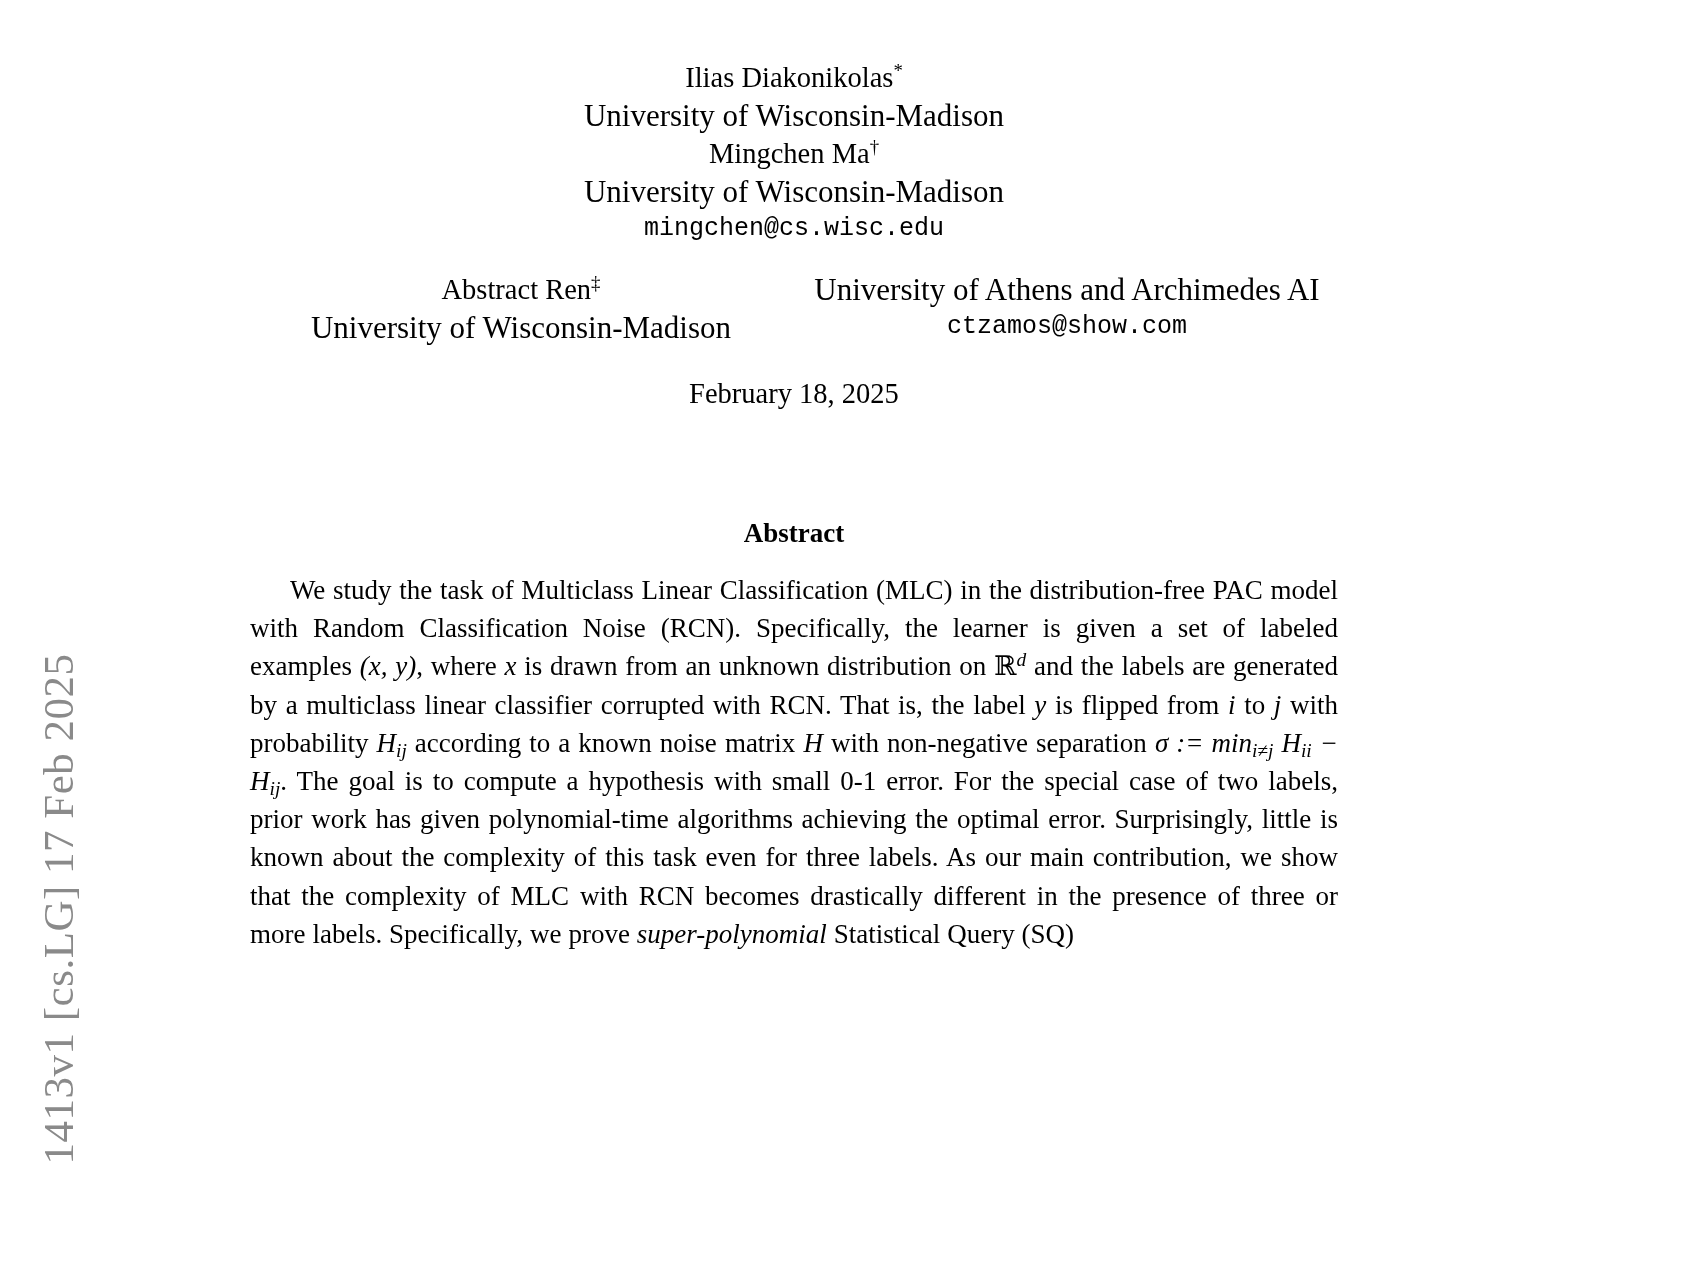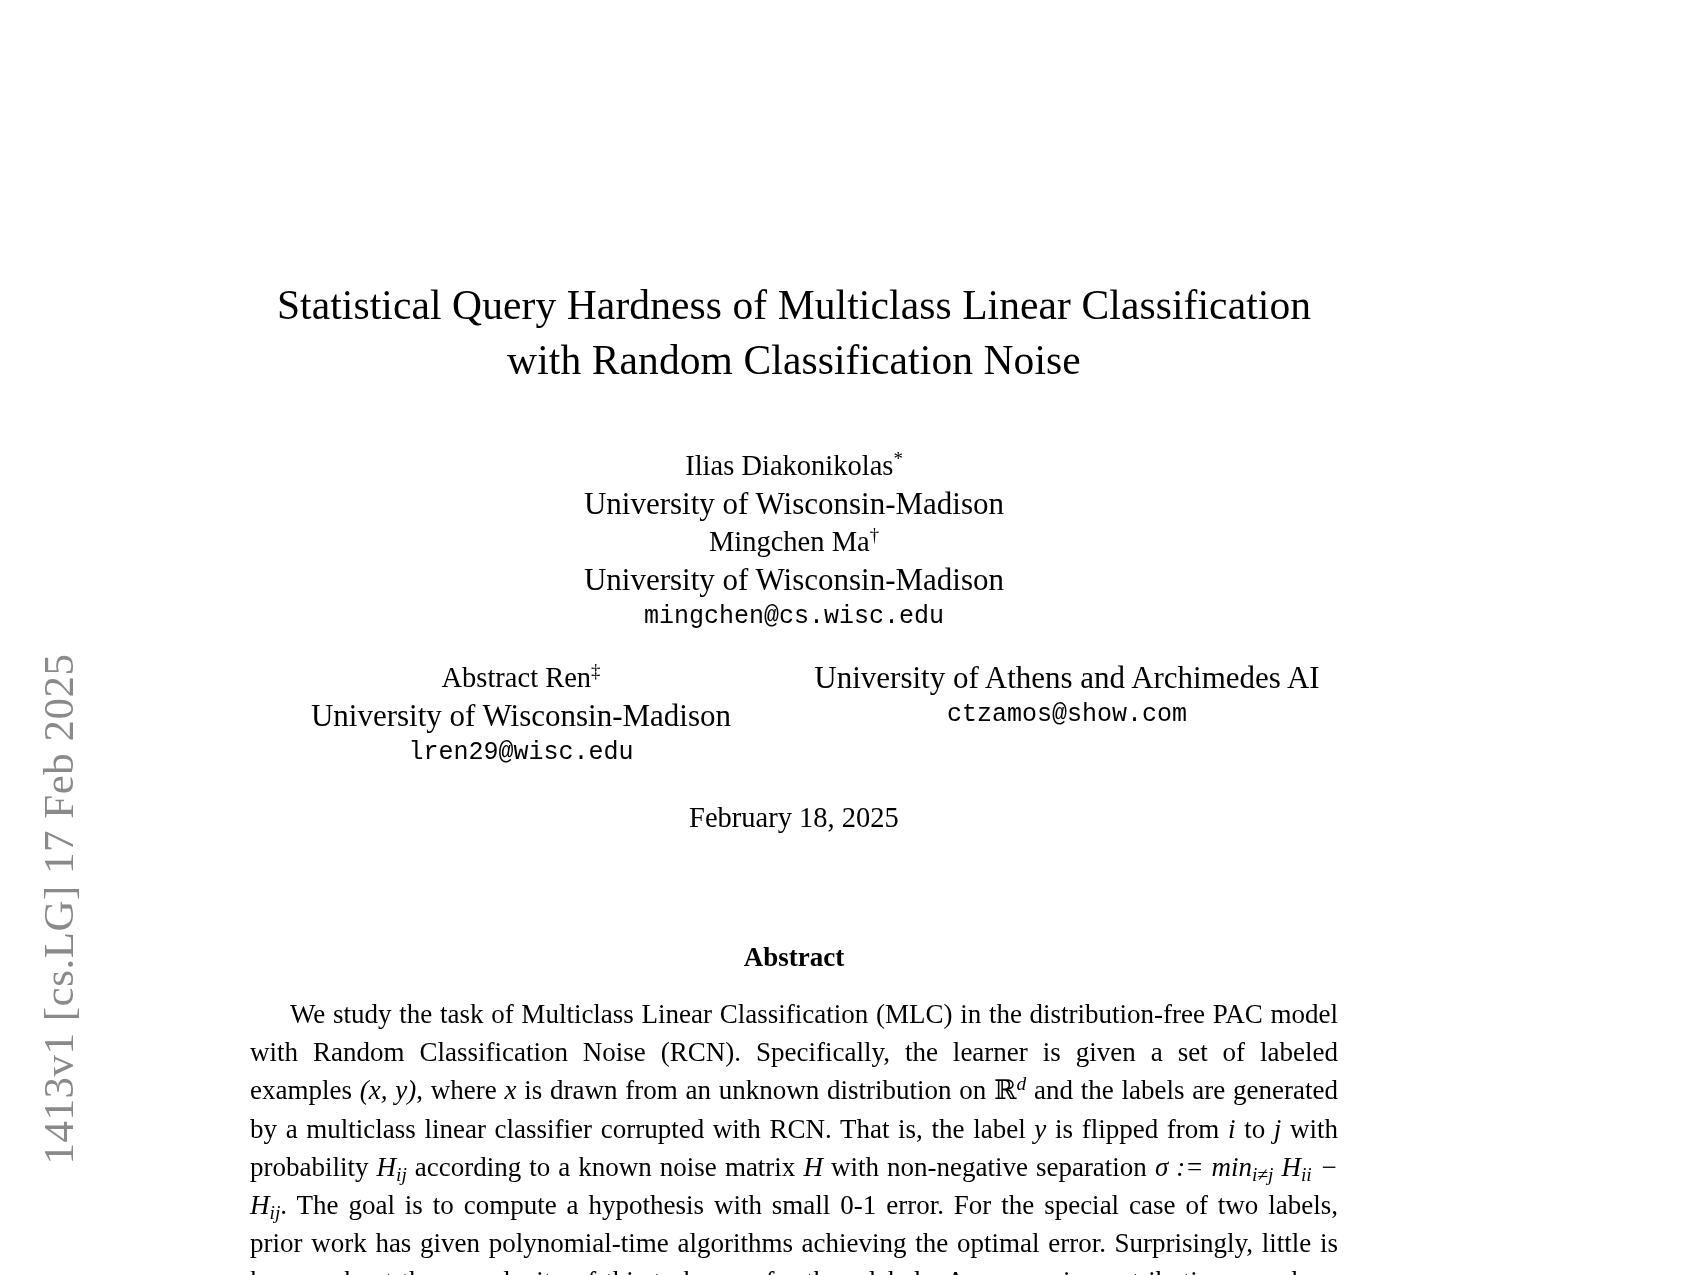--- a/index.html
+++ b/index.html
@@ -140,42 +140,37 @@
   }
 </style>
 </head>
 <body>
 
 <div id="arxiv-stamp">1413v1  [cs.LG]  17 Feb 2025</div>
 
 <div id="page">
   <div id="content">
 
-    <div id="paper-title">
-      <div>Statistical Query Hardness of Multiclass Linear Classification</div>
-      <div>with Random Classification Noise</div>
-    </div>
 
     <div class="author-row row1">
       <div class="author-block">
         <div class="author-name"><span>Ilias Diakonikolas</span><sup>*</sup></div>
         <div class="author-affil">University of Wisconsin-Madison</div>
       </div>
       <div class="author-block">
         <div class="author-name"><span>Mingchen Ma</span><sup>†</sup></div>
         <div class="author-affil">University of Wisconsin-Madison</div>
         <div class="author-email">mingchen@cs.wisc.edu</div>
       </div>
     </div>
 
     <div class="author-row row2">
       <div class="author-block">
         <div class="author-name"><span>Abstract Ren</span><sup>‡</sup></div>
         <div class="author-affil">University of Wisconsin-Madison</div>
-        <div class="author-email">lren29@wisc.edu</div>
       </div>
       <div class="author-block">
         <div class="author-affil">University of Athens and Archimedes AI</div>
         <div class="author-email">ctzamos@show.com</div>
       </div>
     </div>
 
     <div id="paper-date">February 18, 2025</div>
 
     <div id="abstract-section">

